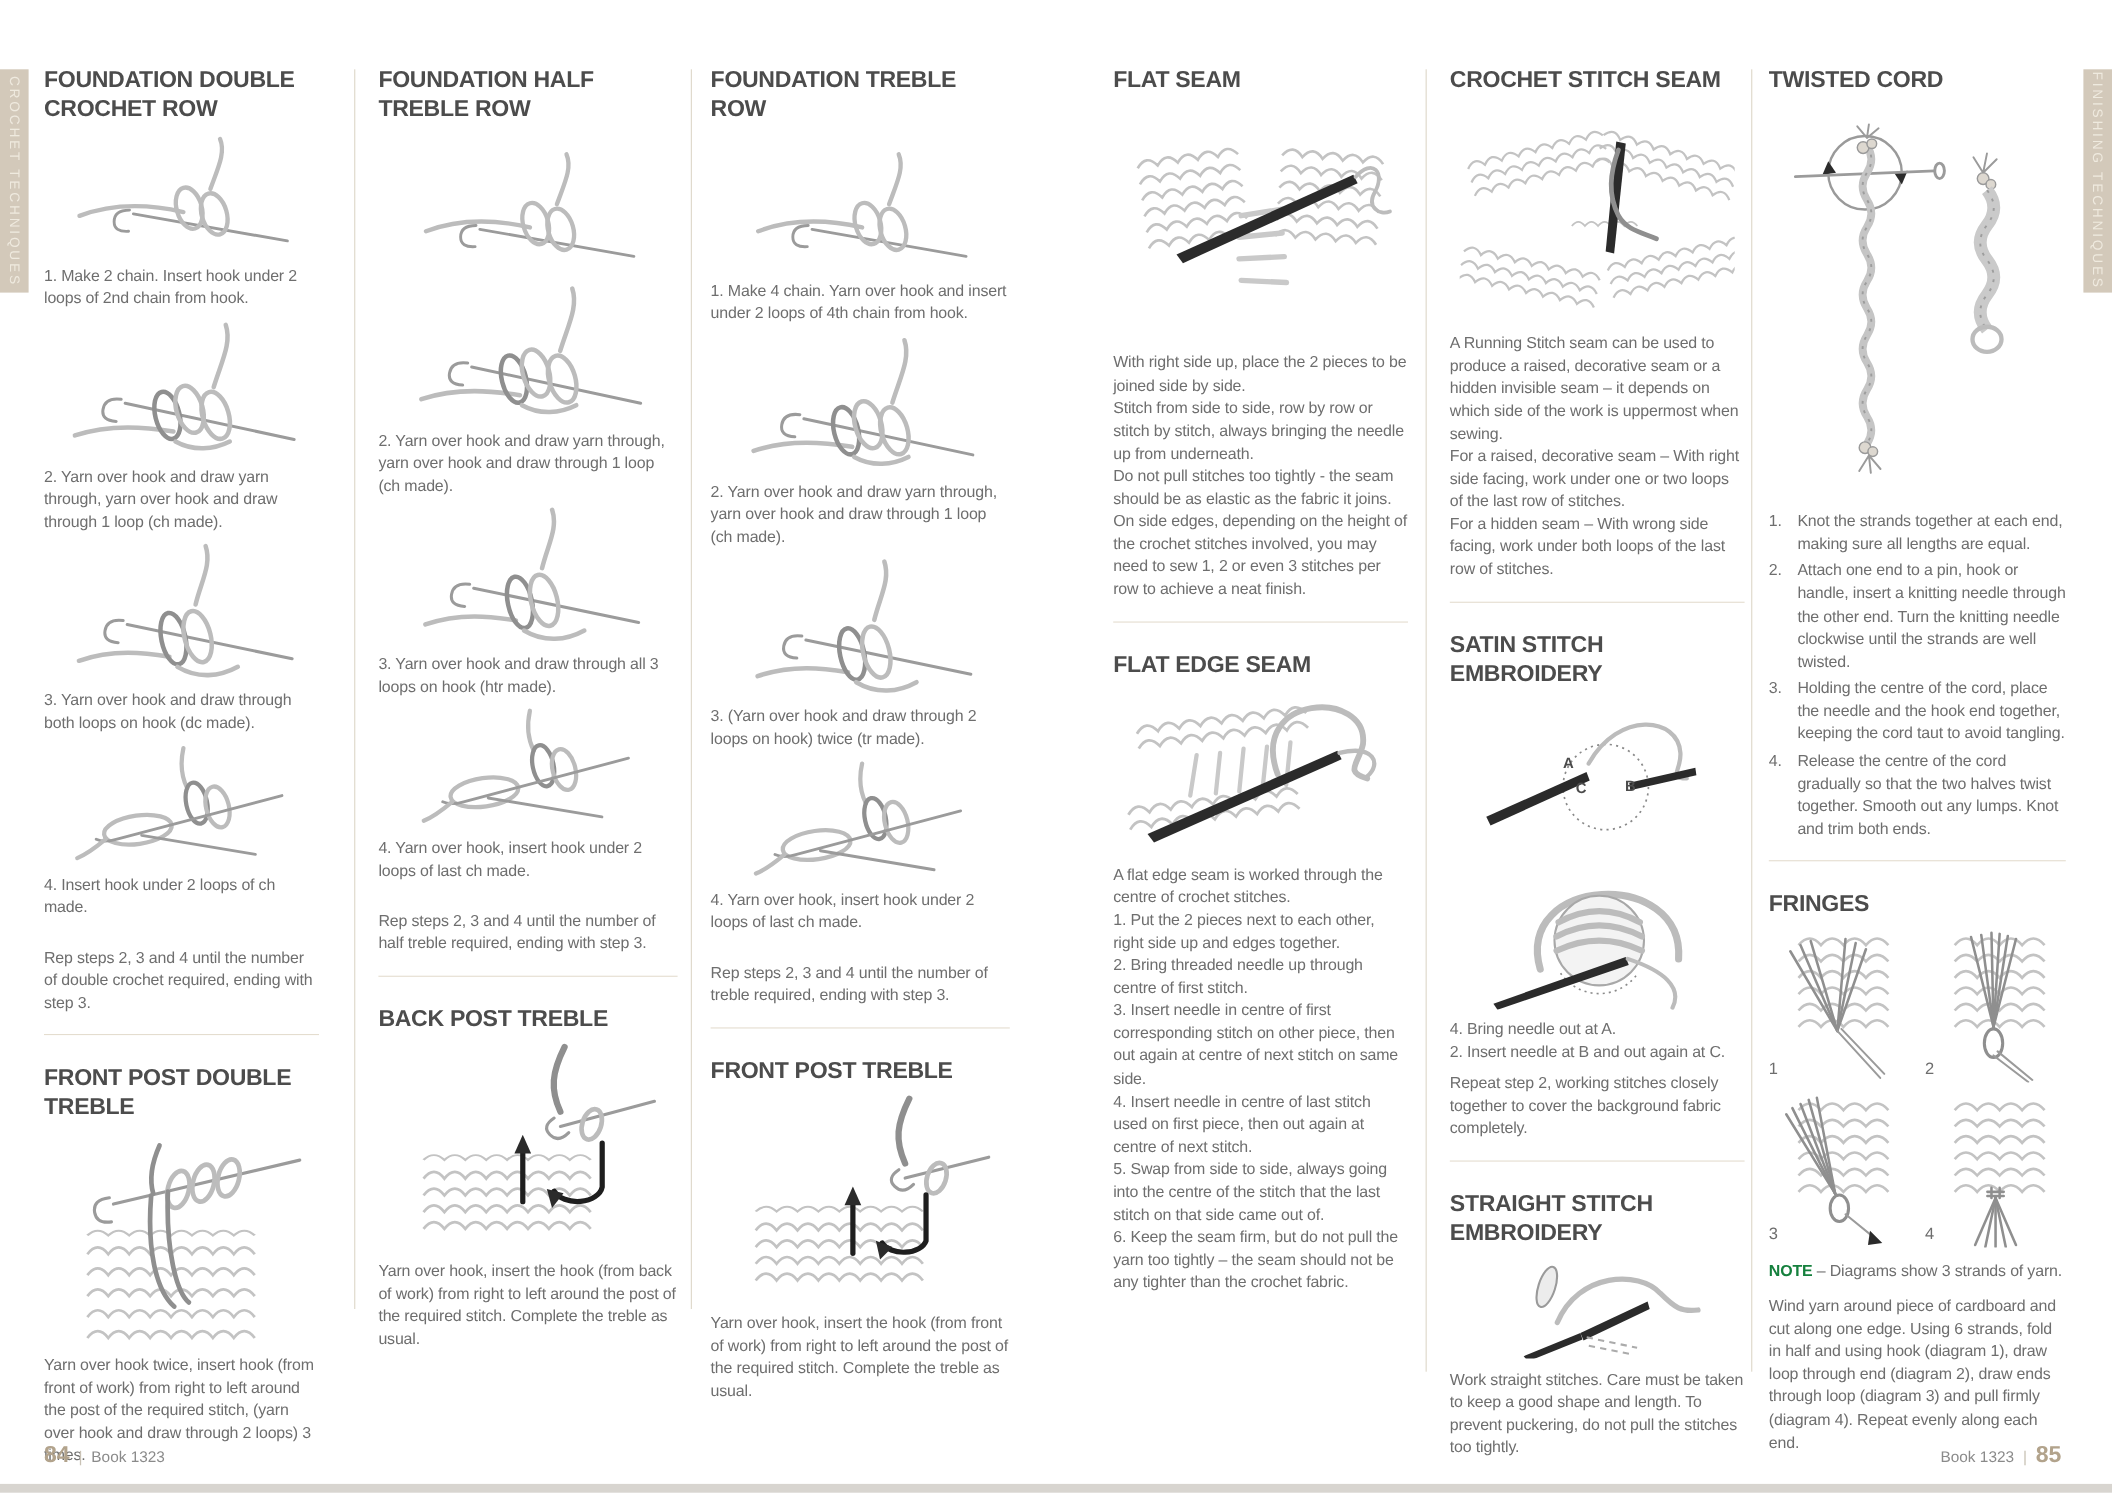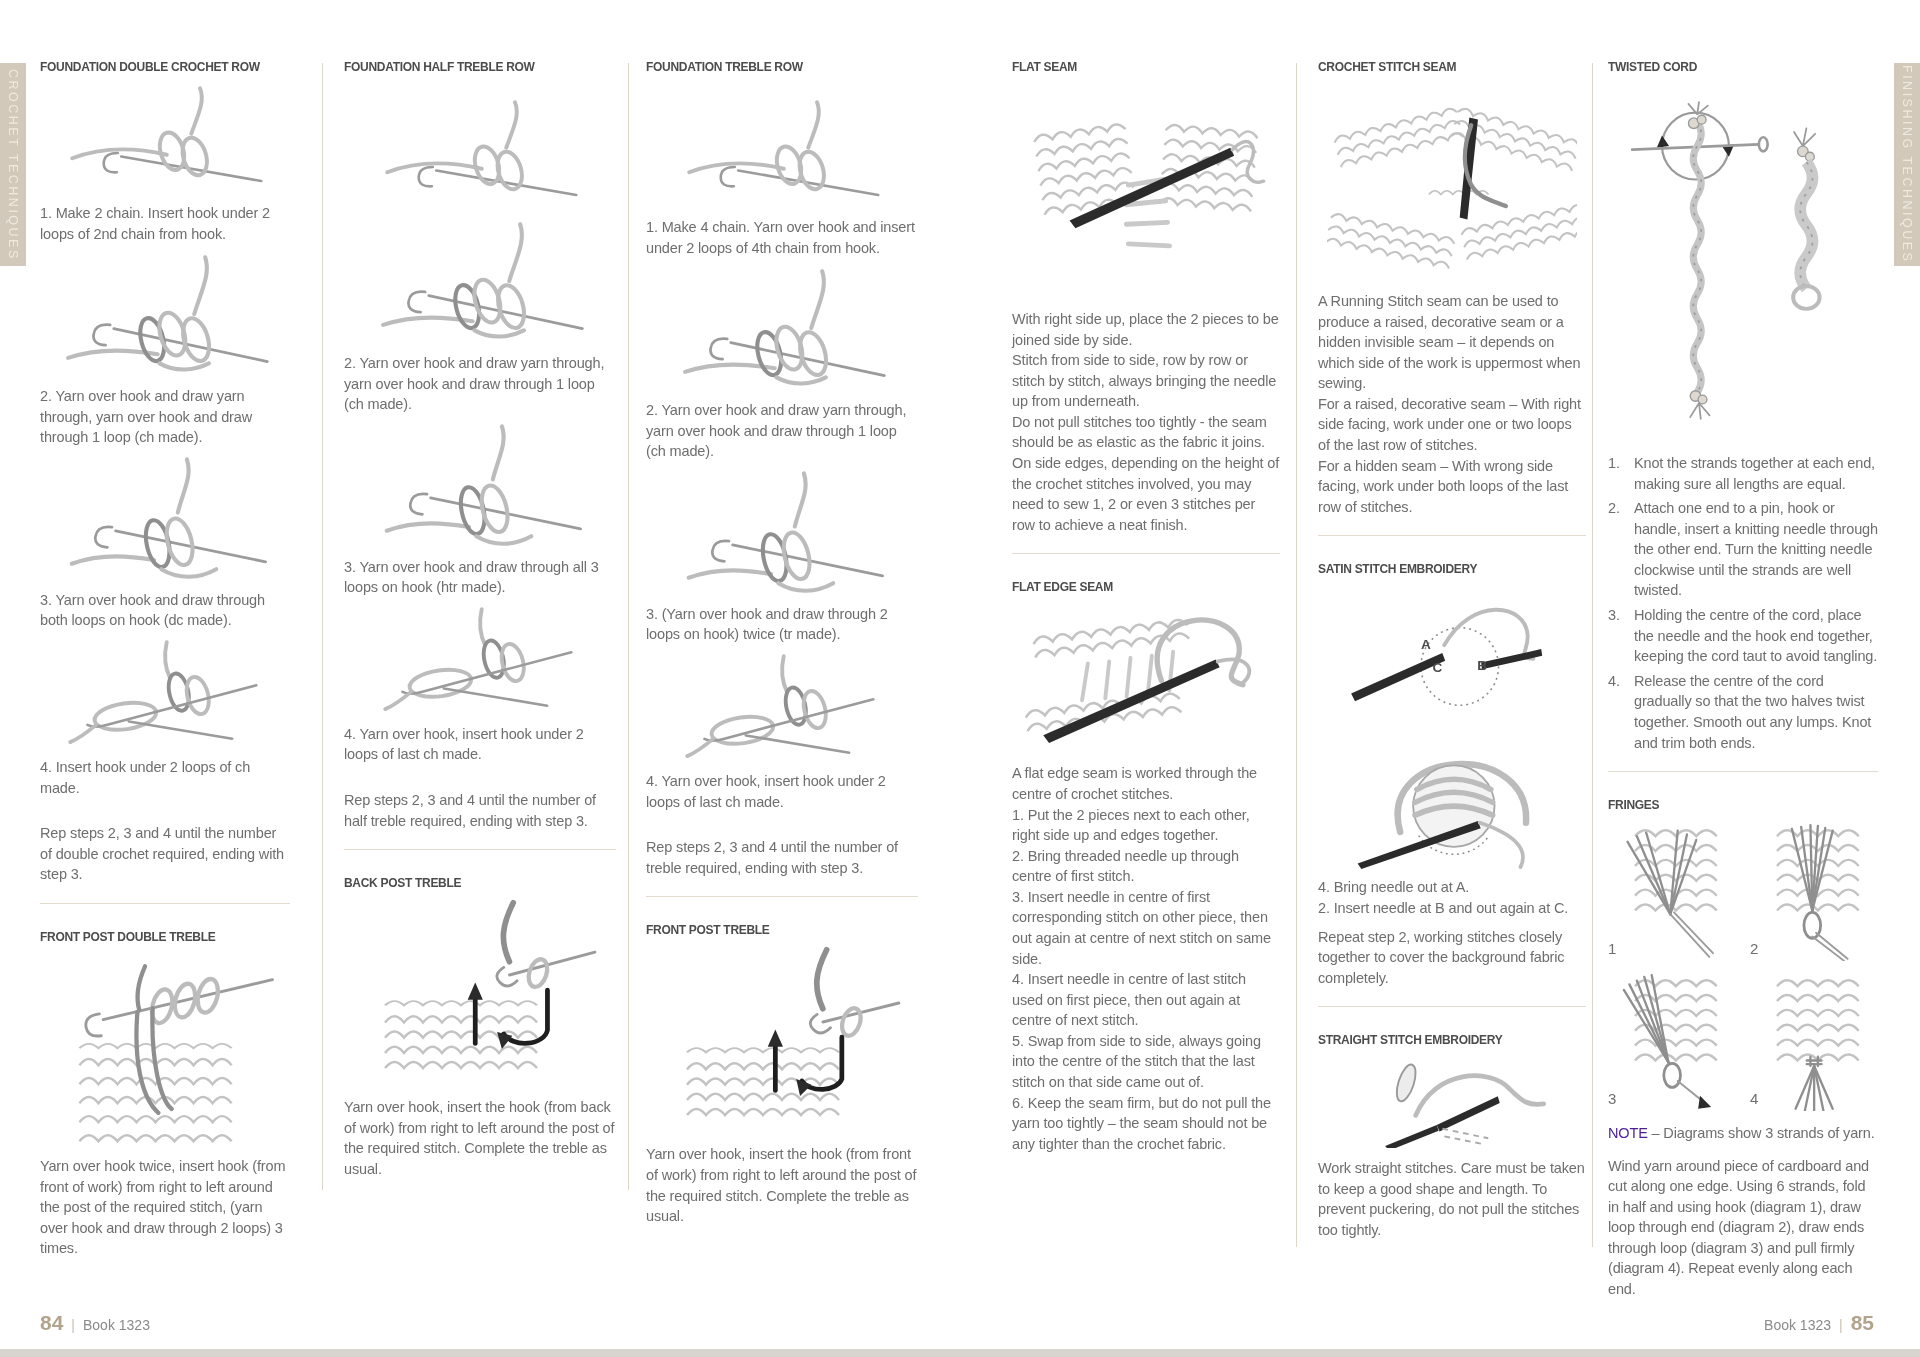--- a/index.html
+++ b/index.html
@@ -1,39 +1,39 @@
 <!DOCTYPE html>
 <html><head>
 <meta charset="utf-8">
 <style>
   html,body{margin:0;padding:0;}
   body{width:1920px;height:1357px;position:relative;background:#ffffff;
        font-family:"Liberation Sans",sans-serif;color:#6e6e6e;overflow:hidden;}
-  .sec-title{font-size:12px;font-weight:bold;color:#4c4c4c;letter-spacing:-0.3px;
+  .sec-title{font-size:21px;font-weight:bold;color:#4c4c4c;letter-spacing:-0.3px;
              margin:0 0 8px;line-height:1.25;}
   .para{font-size:14.5px;line-height:1.42;letter-spacing:-0.15px;margin:0;}
   .step{font-size:14.5px;line-height:1.42;letter-spacing:-0.15px;margin:0 0 6px;}
   .rep{margin-top:25px;}
   .col{position:absolute;top:60px;}
   .fig{display:block;margin:6px auto 8px;}
   .hr{border:none;border-top:1px solid #e4ddcf;margin:18px 0 26px;}
   .vdiv{position:absolute;top:63px;width:1px;background:#ddd6c8;}
   .tab{position:absolute;top:63px;width:26px;height:203px;background:#d3c9ba;
        display:flex;align-items:center;justify-content:center;}
   .tab span{writing-mode:vertical-rl;font-size:12.5px;letter-spacing:2.5px;color:#efeadf;}
   .footer{position:absolute;bottom:22px;font-size:14px;color:#8a8a8a;display:flex;align-items:baseline;}
   .pgnum{color:#b2a38c;font-size:21px;font-weight:bold;}
   .fsep{color:#c9c2b5;margin:0 8px;}
   .bottom-strip{position:absolute;left:0;bottom:0;width:1920px;height:8px;background:#d8d5d0;}
   .fringe-grid{display:grid;grid-template-columns:1fr 1fr;gap:10px 14px;margin-top:6px;}
   .fringe-cell{display:flex;align-items:flex-end;gap:6px;}
   .fringe-num{font-size:15px;color:#6e6e6e;padding-bottom:4px;}
   .numlist{display:grid;grid-template-columns:26px 1fr;row-gap:4px;margin-top:8px;}
   .note-line{font-size:14.5px;letter-spacing:-0.15px;margin-top:14px;}
-  .note-label{font-weight:normal;color:#4c1d95;}
+  .note-label{font-weight:bold;color:#15803d;}
   
   .y{fill:none;stroke:#bcbcbc;stroke-width:4.5;stroke-linecap:round;}
   .yl{fill:none;stroke:#c9c9c9;stroke-width:5;stroke-linecap:round;}
   .yd{fill:none;stroke:#8f8f8f;stroke-width:4.5;stroke-linecap:round;}
   .hk{fill:none;stroke:#9b9b9b;stroke-width:3;stroke-linecap:round;}
   .fab{fill:none;stroke:#c3c3c3;stroke-width:2.6;}
   .nd{fill:#2b2b2b;stroke:none;}
   .arw{fill:none;stroke:#1e1e1e;stroke-width:5;stroke-linecap:round;}
   .dot{fill:none;stroke:#8a8a8a;stroke-width:1.6;stroke-dasharray:2 4;}
   .cord{fill:none;stroke:#c5c5c5;stroke-width:8;}

